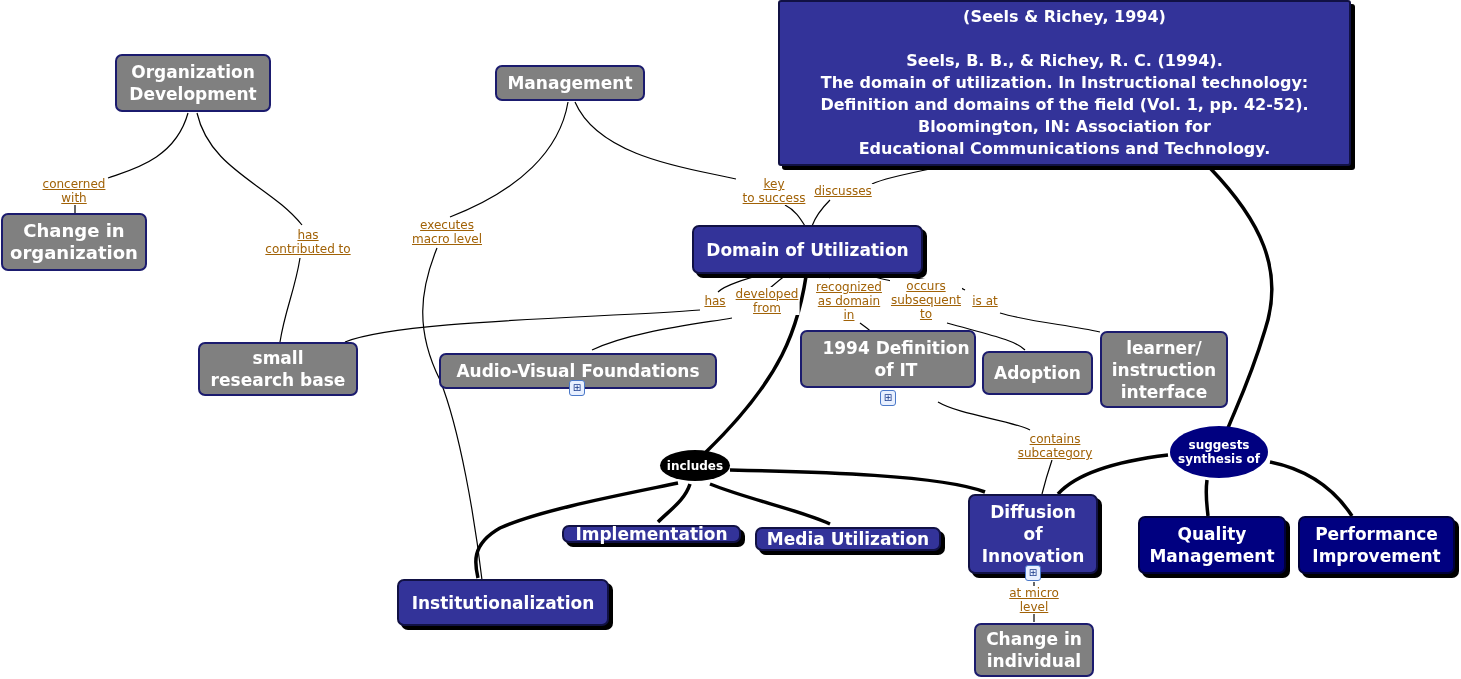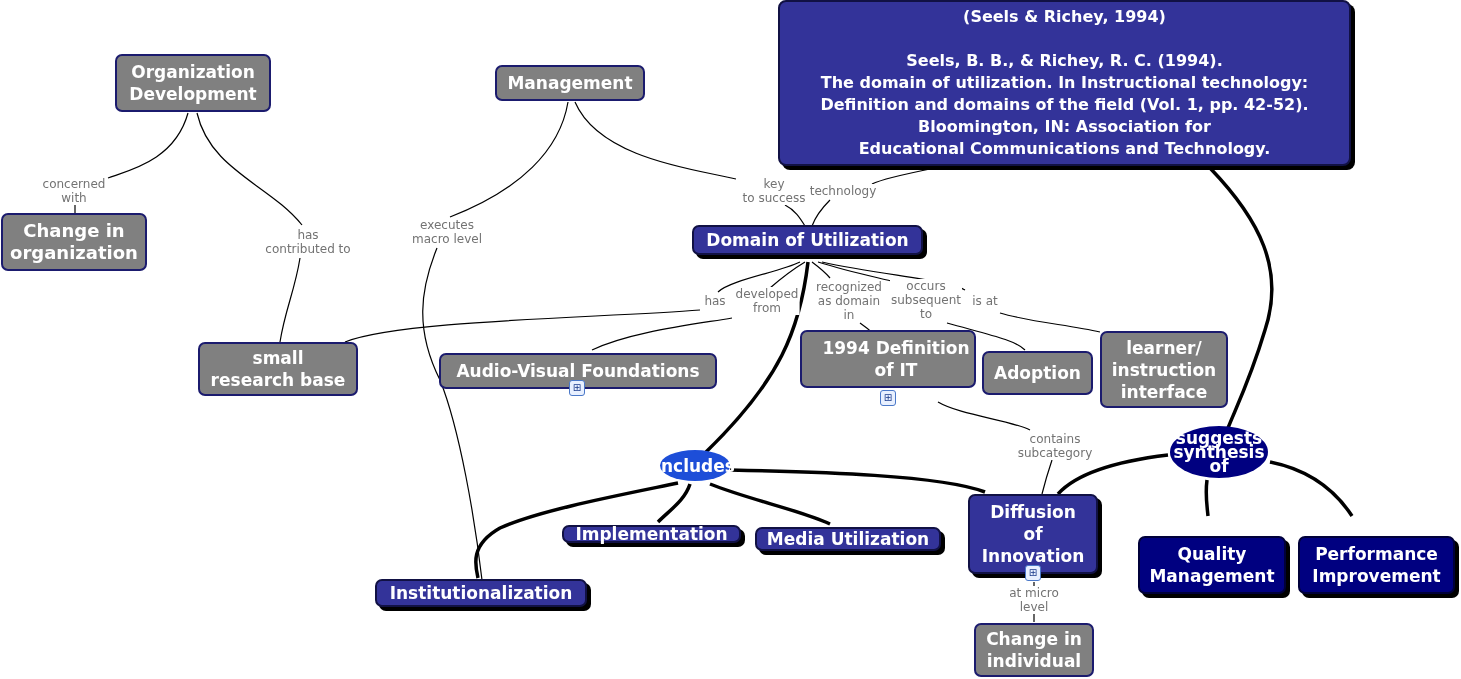--- a/index.html
+++ b/index.html
@@ -4,30 +4,30 @@
 <style>
   html, body { margin:0; padding:0; background:#ffffff; }
   body { width:1461px; height:679px; position:relative; overflow:hidden;
          font-family:"DejaVu Sans", "Liberation Sans", sans-serif; }
   #links { position:absolute; left:0; top:0; width:1461px; height:679px; }
   .node { position:absolute; box-sizing:border-box; color:#ffffff; font-weight:bold;
           text-align:center; border-radius:7px; display:flex; align-items:center;
           justify-content:center; line-height:22px; font-size:17px; white-space:pre-line; }
   .gray { background:#808080; border:2px solid #1b1b6e; }
   .blue { background:#333399; border:2px solid #111144; box-shadow:4px 4px 0 #000; }
-  .navy { background:#000080; border:2px solid #00003a; box-shadow:4px 4px 0 #000;margin-top:20px; }
-  .oval { position:absolute; border-radius:50%; color:#fff; font-weight:bold; font-size:17px;
+  .navy { background:#000080; border:2px solid #00003a; box-shadow:4px 4px 0 #000; }
+  .oval { position:absolute; border-radius:50%; color:#fff; font-weight:bold; font-size:12px;
           text-align:center; display:flex; align-items:center; justify-content:center;
           line-height:14px; white-space:pre-line; box-sizing:border-box; }
-  .lbl { position:absolute; font-size:12px; color:#737373; text-align:center; line-height:14px;
-         white-space:pre-line; background:#fff; padding:0 1px; transform:translateX(-50%); }
+  .lbl { position:absolute; font-size:12px; color:#a16207; text-align:center; line-height:14px;
+         white-space:pre-line; background:#fff; padding:0 1px; transform:translateX(-50%);text-decoration:underline; }
   .submap { position:absolute; width:16px; height:16px; background:#e8f0ff; border:1px solid #4a78c8;
             border-radius:3px; box-sizing:border-box; font-size:10px; line-height:14px; text-align:center;
             color:#1a3a8a; }
-  .ref { font-size:16px; line-height:22px; border-radius:8px; align-items:flex-start; padding-top:4px; }
+  .ref { font-size:16px; line-height:22px; border-radius:3px; align-items:flex-start; padding-top:4px; }
 </style>
 </head>
 <body>
 
 <svg id="links" xmlns="http://www.w3.org/2000/svg">
   <g fill="none" stroke="#000" stroke-width="1.2">
     <path d="M188,113 C175,160 130,170 108,178"></path>
     <path d="M75,204 L75,213"></path>
     <path d="M197,113 C210,170 270,185 302,225"></path>
     <path d="M300,258 C295,290 285,310 280,342"></path>
@@ -70,58 +70,58 @@
 <div class="node gray" style="left:1px;top:213px;width:146px;height:58px;font-size:18px;">Change in
 organization</div>
 <div class="node gray" style="left:495px;top:65px;width:150px;height:36px;">Management</div>
 <div class="node blue ref" style="left:778px;top:0px;width:573px;height:166px;">(Seels &amp; Richey, 1994)
 
 Seels, B. B., &amp; Richey, R. C. (1994).
 The domain of utilization. In Instructional technology:
 Definition and domains of the field (Vol. 1, pp. 42-52).
 Bloomington, IN: Association for
 Educational Communications and Technology.</div>
-<div class="node blue" style="left:692px;top:225px;width:231px;height:30px;">Domain of Utilization</div>
+<div class="node blue" style="left:692px;top:225px;width:231px;height:49px;">Domain of Utilization</div>
 <div class="node gray" style="left:198px;top:342px;width:160px;height:54px;">small
 research base</div>
 <div class="node gray" style="left:439px;top:353px;width:278px;height:36px;">Audio-Visual Foundations</div>
 <div class="submap" style="left:569px;top:380px;">⊞</div>
 <div class="node gray" style="left:800px;top:330px;width:176px;height:58px;padding-left:16px;">1994 Definition
 of IT</div>
 <div class="submap" style="left:880px;top:390px;">⊞</div>
 <div class="node gray" style="left:982px;top:351px;width:111px;height:44px;">Adoption</div>
 <div class="node gray" style="left:1100px;top:331px;width:128px;height:77px;">learner/
 instruction
 interface</div>
-<div class="oval" style="left:660px;top:450px;width:70px;height:31px;background:#1d4ed8;">includes</div>
+<div class="oval" style="left:660px;top:450px;width:70px;height:31px;background:#000000;">includes</div>
 <div class="oval" style="left:1170px;top:426px;width:98px;height:52px;background:#000080;">suggests
 synthesis of</div>
 <div class="node blue" style="left:562px;top:525px;width:179px;height:18px;">Implementation</div>
 <div class="node blue" style="left:755px;top:527px;width:186px;height:24px;">Media Utilization</div>
-<div class="node blue" style="left:375px;top:579px;width:212px;height:28px;">Institutionalization</div>
+<div class="node blue" style="left:397px;top:579px;width:212px;height:47px;">Institutionalization</div>
 <div class="node blue" style="left:968px;top:494px;width:130px;height:80px;">Diffusion
 of
 Innovation</div>
 <div class="submap" style="left:1025px;top:565px;">⊞</div>
 <div class="node navy" style="left:1138px;top:516px;width:148px;height:58px;">Quality
 Management</div>
 <div class="node navy" style="left:1298px;top:516px;width:157px;height:58px;">Performance
 Improvement</div>
 <div class="node gray" style="left:974px;top:623px;width:120px;height:54px;">Change in
 individual</div>
 
 <div class="lbl" style="left:74px;top:177px;">concerned
 with</div>
 <div class="lbl" style="left:308px;top:228px;">has
 contributed to</div>
 <div class="lbl" style="left:447px;top:218px;">executes
 macro level</div>
 <div class="lbl" style="left:774px;top:177px;">key
 to success</div>
-<div class="lbl" style="left:843px;top:184px;">technology</div>
+<div class="lbl" style="left:843px;top:184px;">discusses</div>
 <div class="lbl" style="left:715px;top:294px;">has</div>
 <div class="lbl" style="left:767px;top:287px;">developed
 from</div>
 <div class="lbl" style="left:849px;top:280px;">recognized
 as domain
 in</div>
 <div class="lbl" style="left:926px;top:279px;">occurs
 subsequent
 to</div>
 <div class="lbl" style="left:985px;top:294px;">is at</div>

